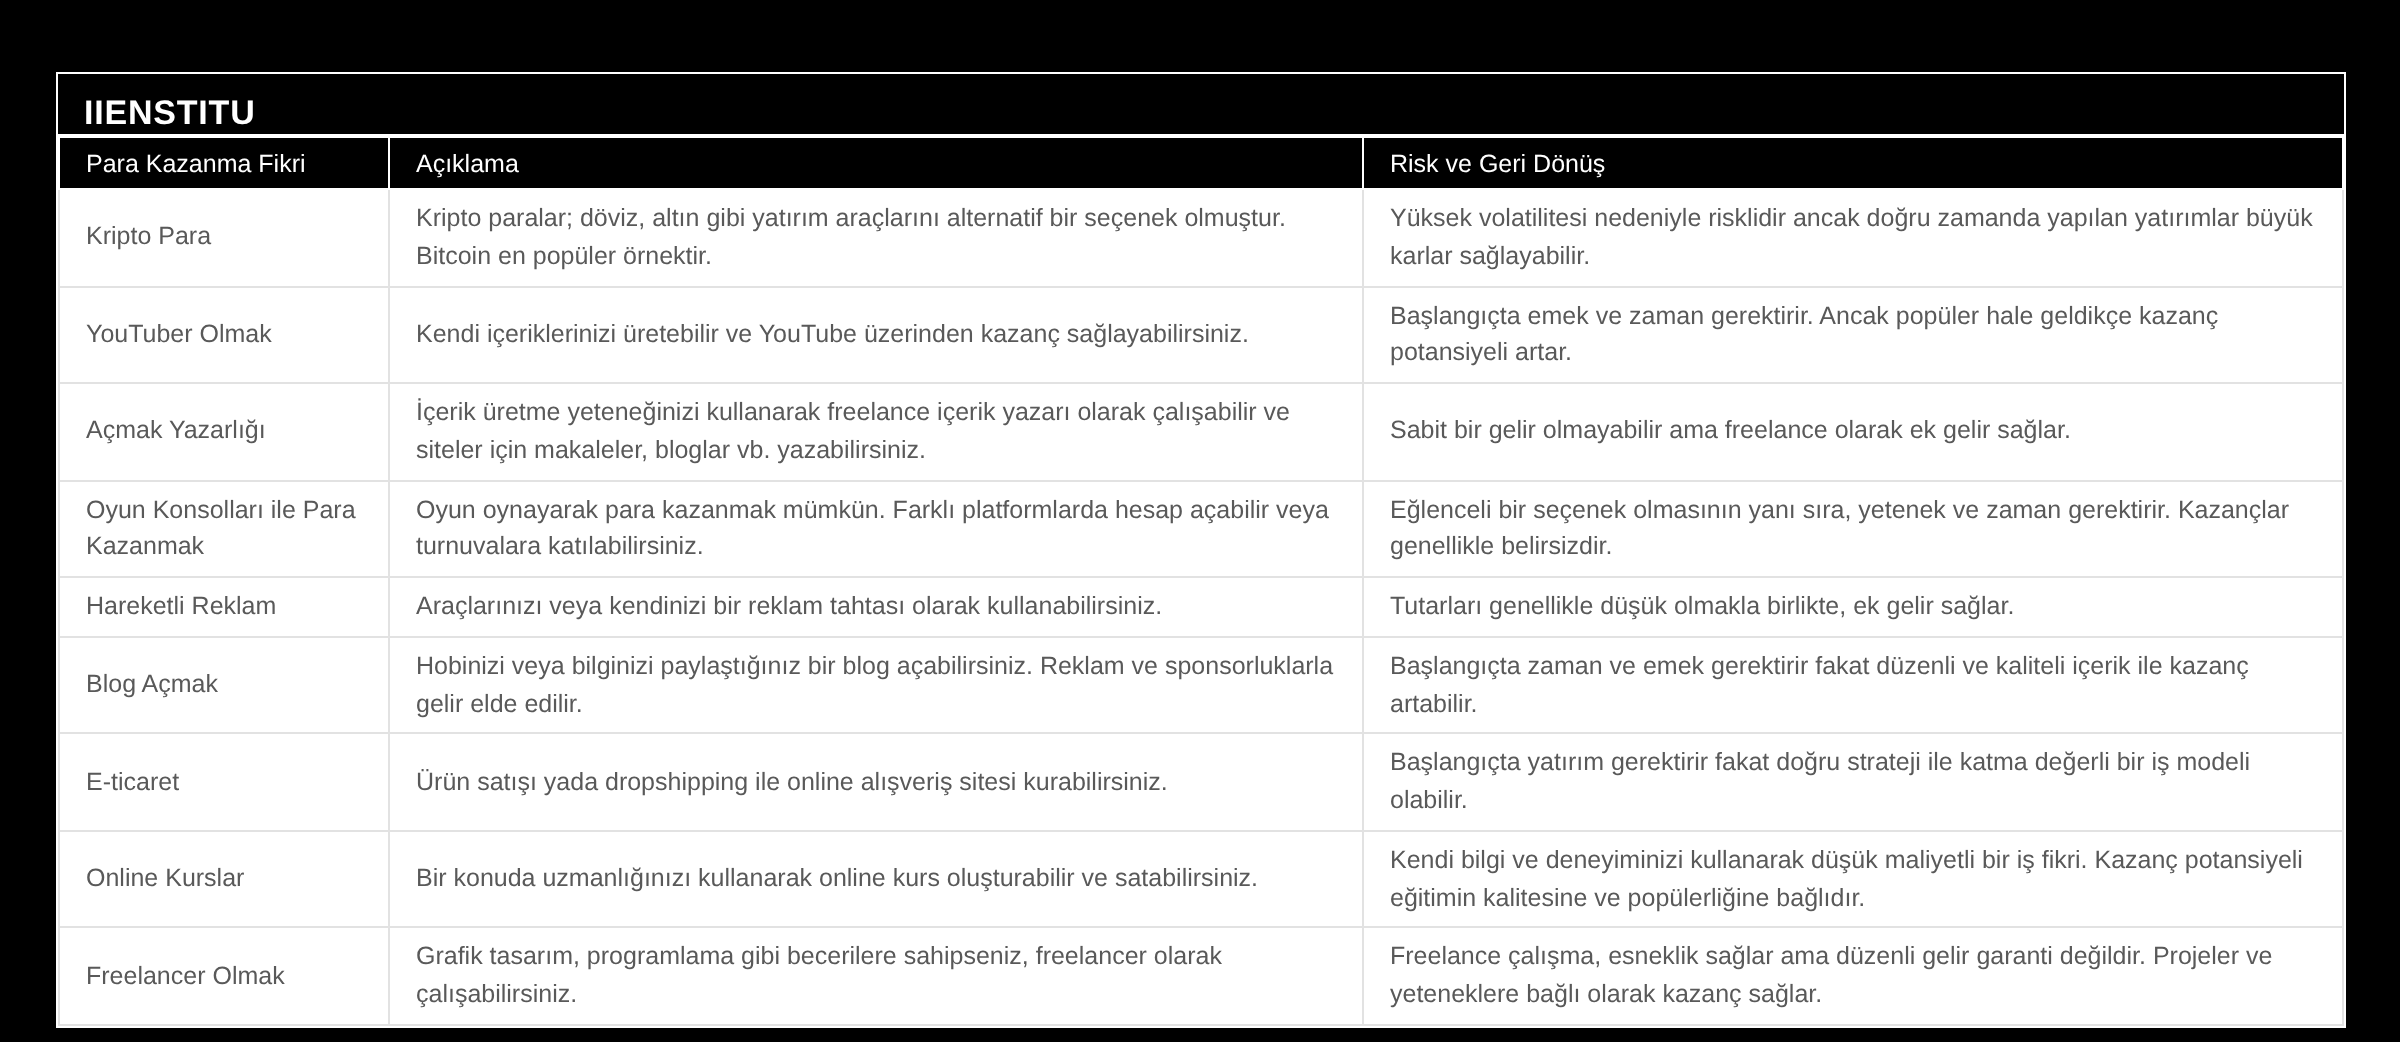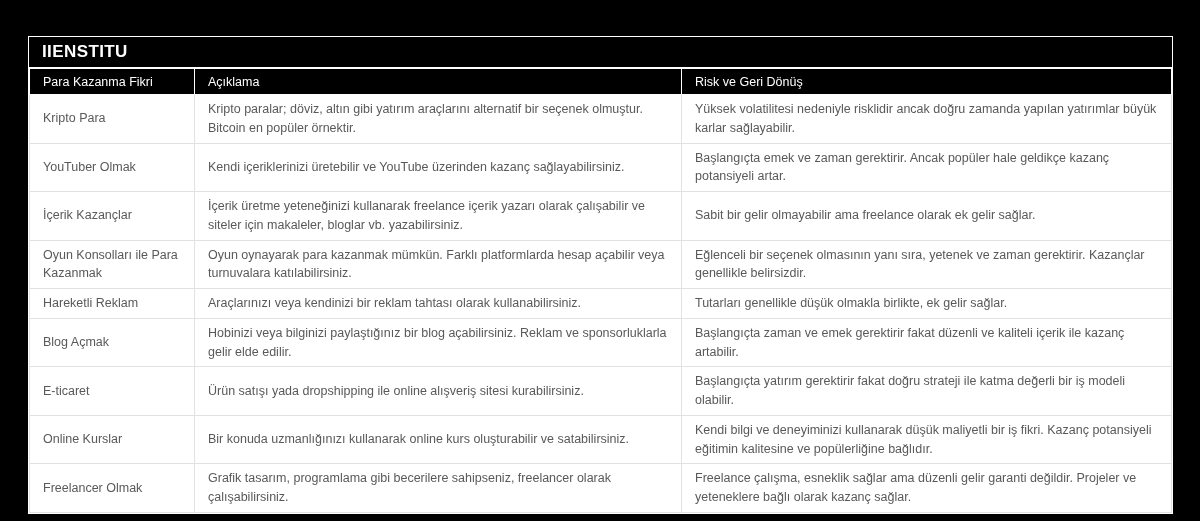--- a/index.html
+++ b/index.html
@@ -14,21 +14,21 @@
     left: 28px; top: 36px;
     width: 1145px;
     background: #ffffff;
     border: 1px solid #ffffff;
   }
   .brand-bar {
     background: #000000;
     border-bottom: 1px solid #ffffff;
     height: 31px;
     display: flex;
-    align-items: center;
+    align-items: flex-end;
     padding: 0 13px;
   }
   .brand {
     color: #ffffff;
     font-size: 17px;
     font-weight: bold;
     letter-spacing: 0.4px;
   }
   table {
     width: 100%;
@@ -84,21 +84,21 @@
         <td class="idea-cell">Kripto Para</td>
         <td>Kripto paralar; döviz, altın gibi yatırım araçlarını alternatif bir seçenek olmuştur. Bitcoin en popüler örnektir.</td>
         <td>Yüksek volatilitesi nedeniyle risklidir ancak doğru zamanda yapılan yatırımlar büyük karlar sağlayabilir.</td>
       </tr>
       <tr>
         <td class="idea-cell">YouTuber Olmak</td>
         <td>Kendi içeriklerinizi üretebilir ve YouTube üzerinden kazanç sağlayabilirsiniz.</td>
         <td>Başlangıçta emek ve zaman gerektirir. Ancak popüler hale geldikçe kazanç potansiyeli artar.</td>
       </tr>
       <tr>
-        <td class="idea-cell">İçerik Kazançlar</td>
+        <td class="idea-cell">Açmak Yazarlığı</td>
         <td>İçerik üretme yeteneğinizi kullanarak freelance içerik yazarı olarak çalışabilir ve siteler için makaleler, bloglar vb. yazabilirsiniz.</td>
         <td>Sabit bir gelir olmayabilir ama freelance olarak ek gelir sağlar.</td>
       </tr>
       <tr>
         <td class="idea-cell">Oyun Konsolları ile Para Kazanmak</td>
         <td>Oyun oynayarak para kazanmak mümkün. Farklı platformlarda hesap açabilir veya turnuvalara katılabilirsiniz.</td>
         <td>Eğlenceli bir seçenek olmasının yanı sıra, yetenek ve zaman gerektirir. Kazançlar genellikle belirsizdir.</td>
       </tr>
       <tr>
         <td class="idea-cell">Hareketli Reklam</td>

